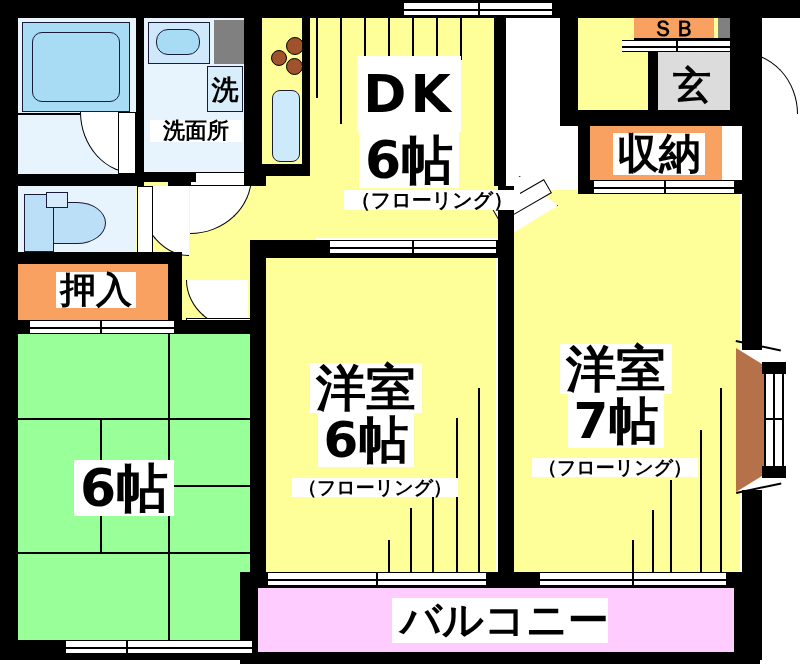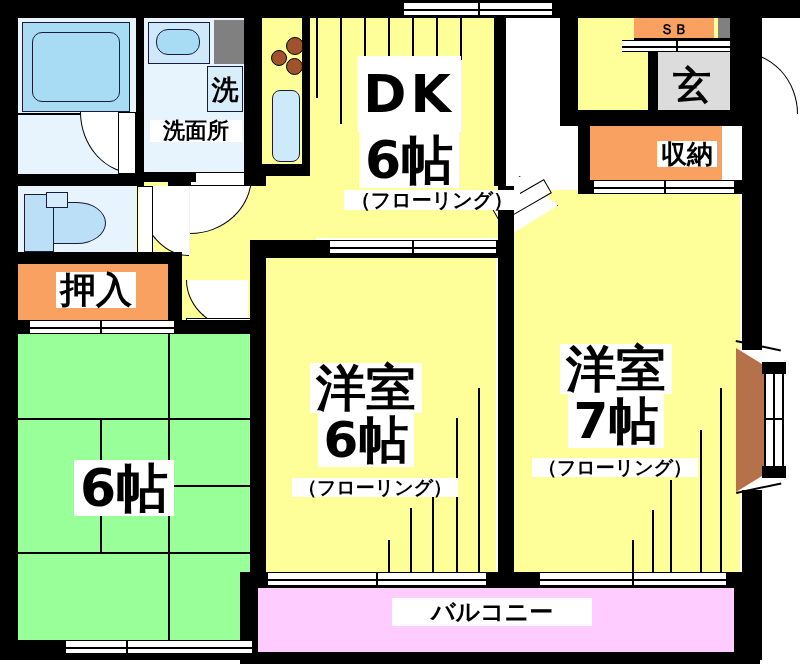--- a/index.html
+++ b/index.html
@@ -98,21 +98,21 @@
   <div class="fix" style="left:24px;top:194px;width:30px;height:58px;background:#BBDFF7;"></div>
   <div class="fix" style="left:46px;top:192px;width:22px;height:16px;background:#D6ECFB;"></div>
 
   <div class="fix" style="left:272px;top:90px;width:28px;height:72px;background:#CCEAFA;border-radius:8px;"></div>
 
   <div class="rect" style="left:271px;top:50px;width:16px;height:16px;border-radius:50%;background:#A0522D;border:1px solid #000;"></div>
   <div class="rect" style="left:286px;top:37px;width:18px;height:18px;border-radius:50%;background:#A0522D;border:1px solid #000;"></div>
   <div class="rect" style="left:286px;top:58px;width:17px;height:17px;border-radius:50%;background:#A0522D;border:1px solid #000;"></div>
 
   <div class="rect" style="left:634px;top:18px;width:80px;height:22px;background:#F9A160;"></div>
-  <div class="lbl" style="left:648px;top:19px;width:52px;height:20px;font-size:14px;background:transparent;">
+  <div class="lbl" style="left:648px;top:19px;width:52px;height:20px;font-size:22px;background:transparent;">
     <span class="l1">ＳＢ</span>
   </div>
 
   <div class="rect" style="left:718px;top:18px;width:24px;height:22px;background:#808080;"></div>
 
   <div style="position:absolute;left:736px;top:348px;width:28px;height:144px;background:#B5724A;
               clip-path:polygon(0 0,100% 12%,100% 88%,0 100%);"></div>
   <div class="rect" style="left:764px;top:372px;width:20px;height:96px;background:#ffffff;border:2px solid #000;"></div>
   <div class="vline" style="left:773px;top:372px;height:96px;"></div>
   <div class="hline" style="left:764px;top:418px;width:20px;"></div>
@@ -234,27 +234,27 @@
     <span class="l2" style="background:#fff;padding:2px 6px;">6帖</span>
   </div>
   <div class="sub" style="left:292px;top:478px;width:166px;font-size:19px;">（フローリング）</div>
 
   <div class="lbl" style="left:552px;top:340px;width:128px;height:112px;font-size:50px;background:transparent;">
     <span class="l1" style="background:#fff;padding:0 6px;">洋室</span>
     <span class="l2" style="background:#fff;padding:2px 6px;">7帖</span>
   </div>
   <div class="sub" style="left:532px;top:458px;width:166px;font-size:19px;">（フローリング）</div>
 
-  <div class="sub" style="left:392px;top:598px;width:200px;font-size:24px;padding:2px 0;">バルコニー</div>
+  <div class="sub" style="left:392px;top:598px;width:200px;font-size:41px;padding:2px 8px;">バルコニー</div>
 
   <div class="lbl" style="left:668px;top:62px;width:48px;height:46px;font-size:38px;background:transparent;">
     <span class="l1">玄</span>
   </div>
 
-  <div class="lbl" style="left:644px;top:132px;width:86px;height:44px;font-size:26px;background:transparent;">
+  <div class="lbl" style="left:616px;top:132px;width:86px;height:44px;font-size:42px;background:transparent;">
     <span class="l1" style="background:#fff;padding:0 4px;">収納</span>
   </div>
 
   <div class="lbl" style="left:54px;top:268px;width:84px;height:44px;font-size:36px;background:transparent;">
     <span class="l1" style="background:#fff;padding:0 4px;">押入</span>
   </div>
 
   <div class="sub" style="left:150px;top:120px;width:92px;font-size:22px;">洗面所</div>
 
 </div>

